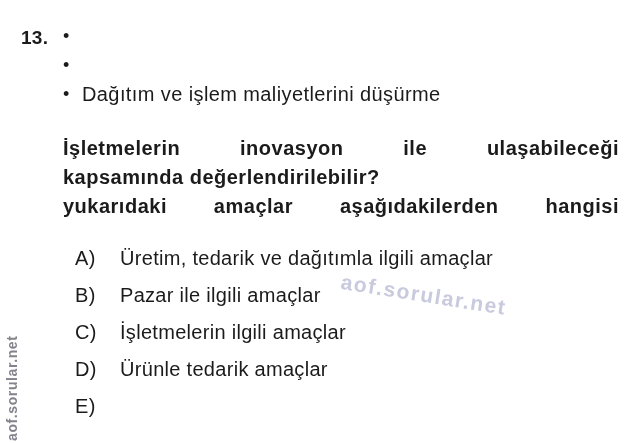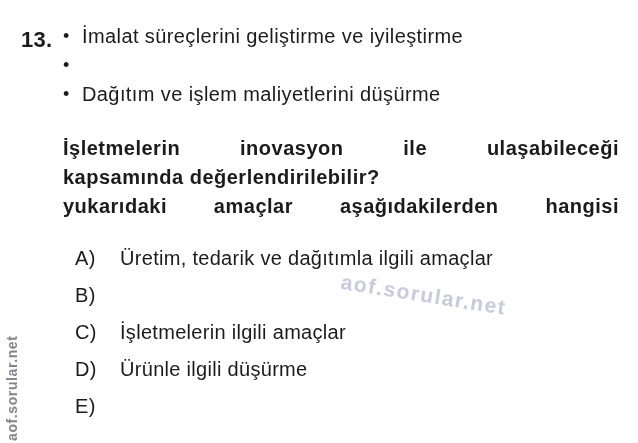--- a/index.html
+++ b/index.html
@@ -14,21 +14,21 @@
     overflow: hidden;
     font-family: "Liberation Sans", sans-serif;
     color: #1b1b1b;
   }
 
   
   .qnum {
     position: absolute;
     left: 21px;
     top: 27px;
-    font-size: 22px;
+    font-size: 19px;
     font-weight: bold;
     letter-spacing: 0.3px;
   }
 
   
   .bullets {
     position: absolute;
     left: 63px;
     top: 22px;
     width: 565px;
@@ -113,21 +113,20 @@
   }
 </style>
 </head>
 <body>
 
 <div class="qnum">13.</div>
 
 <div class="bullets">
   <div class="bullet-row">
     <span class="bullet-dot">•</span>
-    <span>İmalat süreçlerini geliştirme ve iyileştirme</span>
   </div>
   <div class="bullet-row">
     <span class="bullet-dot">•</span>
   </div>
   <div class="bullet-row">
     <span class="bullet-dot">•</span>
     <span>Dağıtım ve işlem maliyetlerini düşürme</span>
   </div>
 </div>
 
@@ -137,28 +136,29 @@
   <div class="stem-line justified">yukarıdaki amaçlar aşağıdakilerden hangisi</div>
 </div>
 
 <div class="options">
   <div class="option-row">
     <span class="option-letter">A)</span>
     <span>Üretim, tedarik ve dağıtımla ilgili amaçlar</span>
   </div>
   <div class="option-row">
     <span class="option-letter">B)</span>
+    <span>Pazar ile ilgili amaçlar</span>
   </div>
   <div class="option-row">
     <span class="option-letter">C)</span>
     <span>İşletmelerin ilgili amaçlar</span>
   </div>
   <div class="option-row">
     <span class="option-letter">D)</span>
-    <span>Ürünle ilgili düşürme</span>
+    <span>Ürünle tedarik amaçlar</span>
   </div>
   <div class="option-row">
     <span class="option-letter">E)</span>
   </div>
 </div>
 
 <div class="wm-diagonal" style="color: rgb(200, 202, 222);">aof.sorular.net</div>
 
 <div class="wm-vertical" style="color: rgb(131, 131, 141);">aof.sorular.net</div>
 

